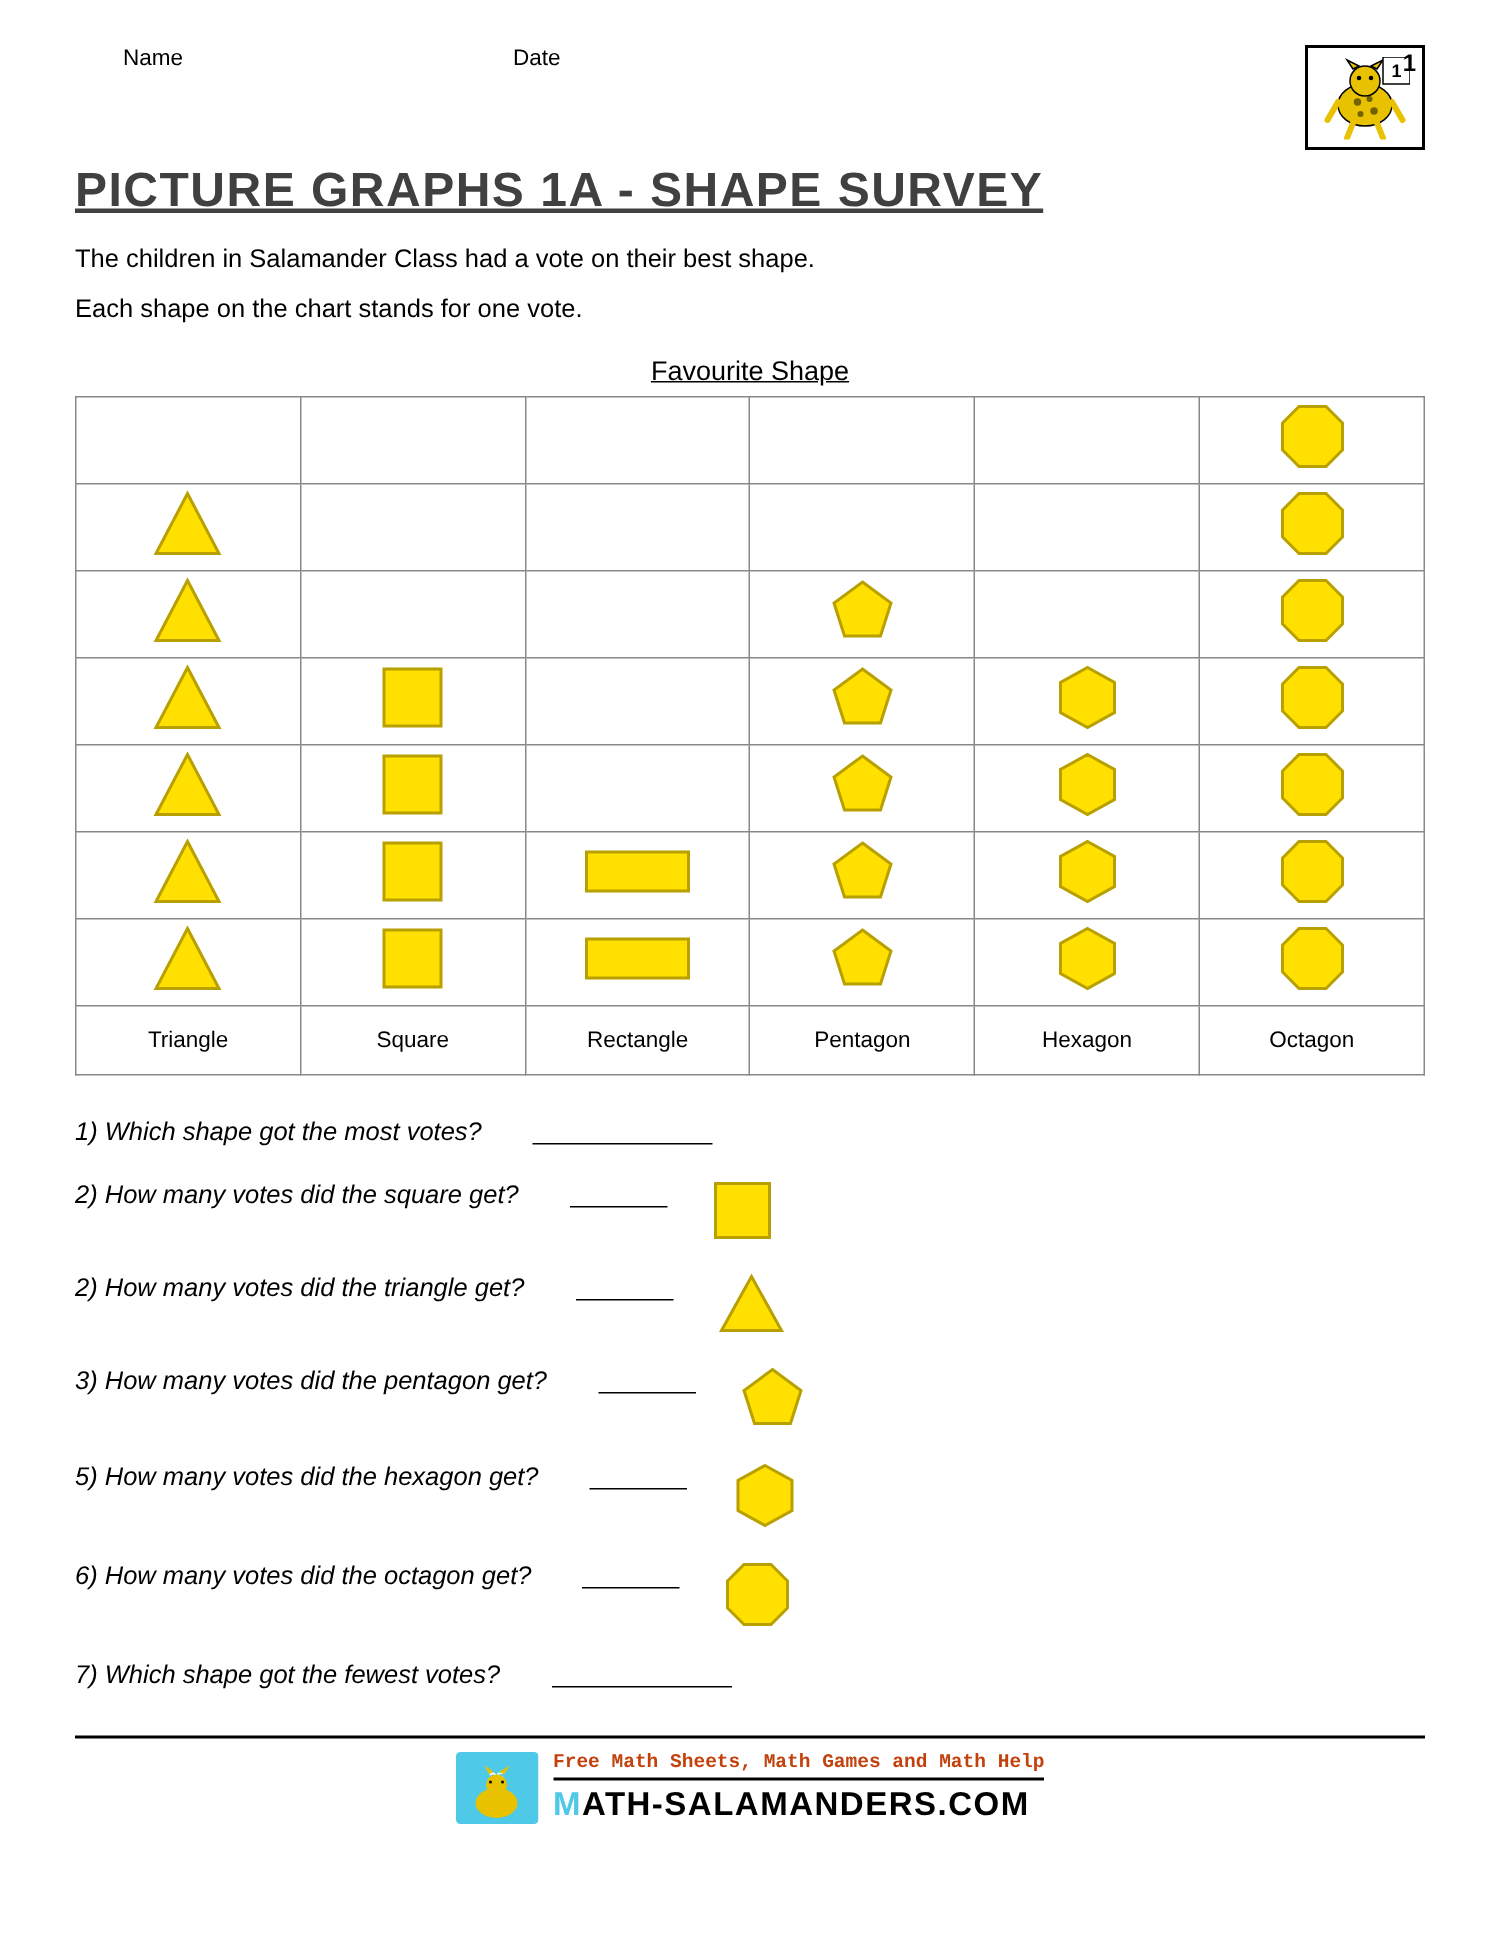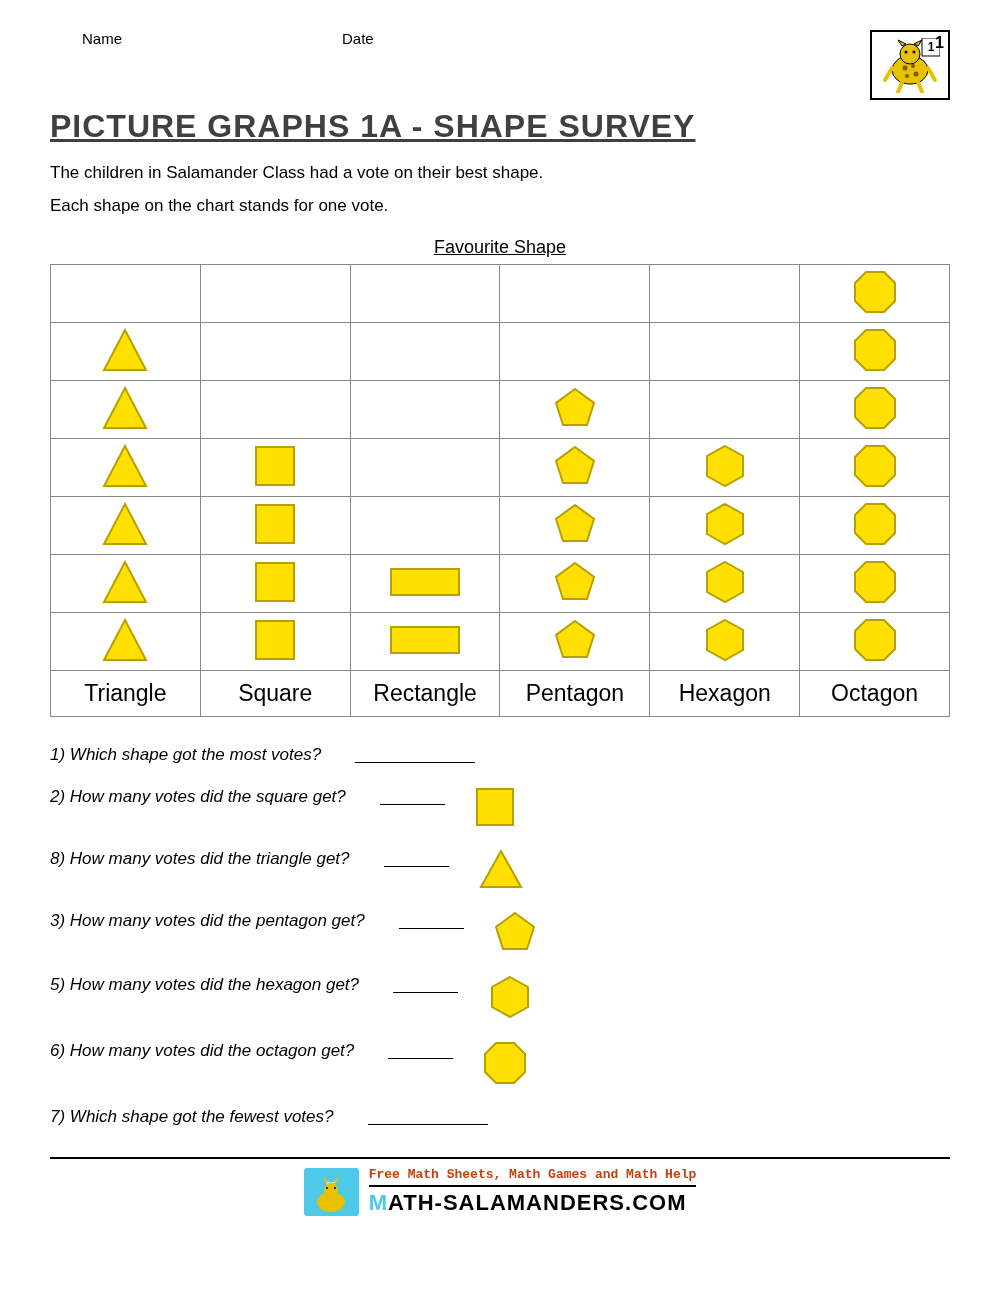--- a/index.html
+++ b/index.html
@@ -69,21 +69,21 @@
     }
     .picture-graph td {
       border: 1.5px solid #888;
       width: 130px;
       height: 58px;
       text-align: center;
       vertical-align: middle;
       padding: 4px;
     }
     .picture-graph .label-row td {
-      font-size: 23px;
+      font-size: 15px;
       font-weight: normal;
       height: 46px;
     }
     .questions {
       margin-top: 10px;
     }
     .question {
       font-size: 17px;
       margin-bottom: 22px;
       display: flex;
@@ -362,21 +362,21 @@
 
   <div class="question">
     <span>2) How many votes did the square get?</span>
     <span class="answer-line answer-line-short"></span>
     <svg width="40" height="40" viewBox="0 0 40 40">
       <rect x="2" y="2" width="36" height="36" fill="#ffe000" stroke="#b8a000" stroke-width="2"></rect>
     </svg>
   </div>
 
   <div class="question">
-    <span>8) How many votes did the triangle get?</span>
+    <span>2) How many votes did the triangle get?</span>
     <span class="answer-line answer-line-short"></span>
     <svg width="44" height="40" viewBox="0 0 44 40">
       <polygon points="22,2 42,38 2,38" fill="#ffe000" stroke="#b8a000" stroke-width="2"></polygon>
     </svg>
   </div>
 
   <div class="question">
     <span>3) How many votes did the pentagon get?</span>
     <span class="answer-line answer-line-short"></span>
     <svg width="42" height="42" viewBox="0 0 42 42">

